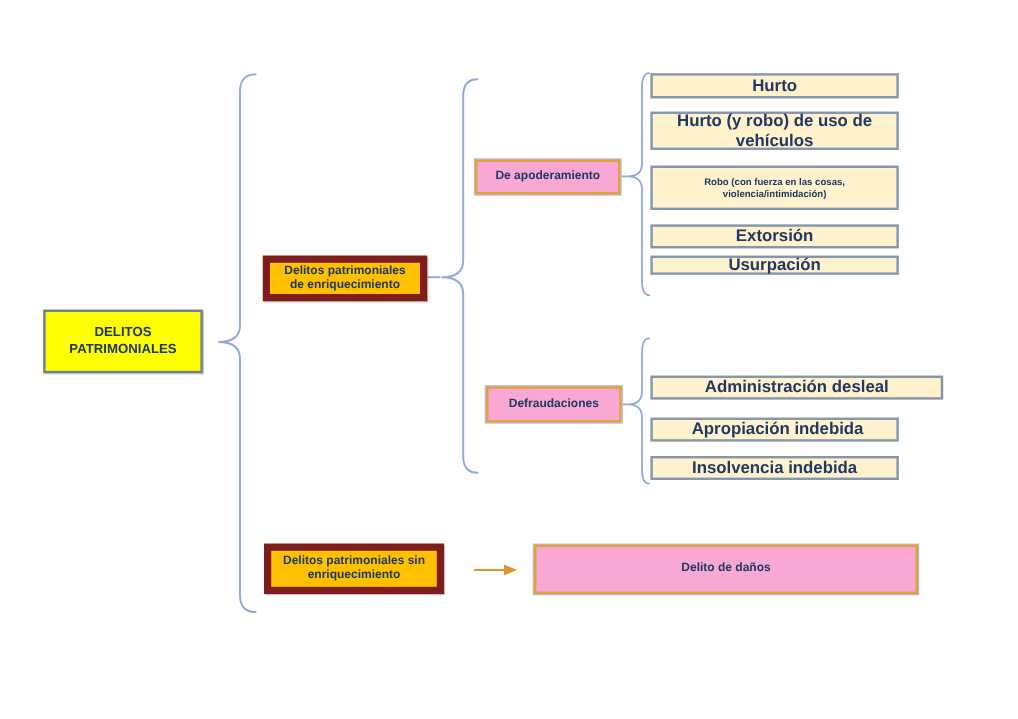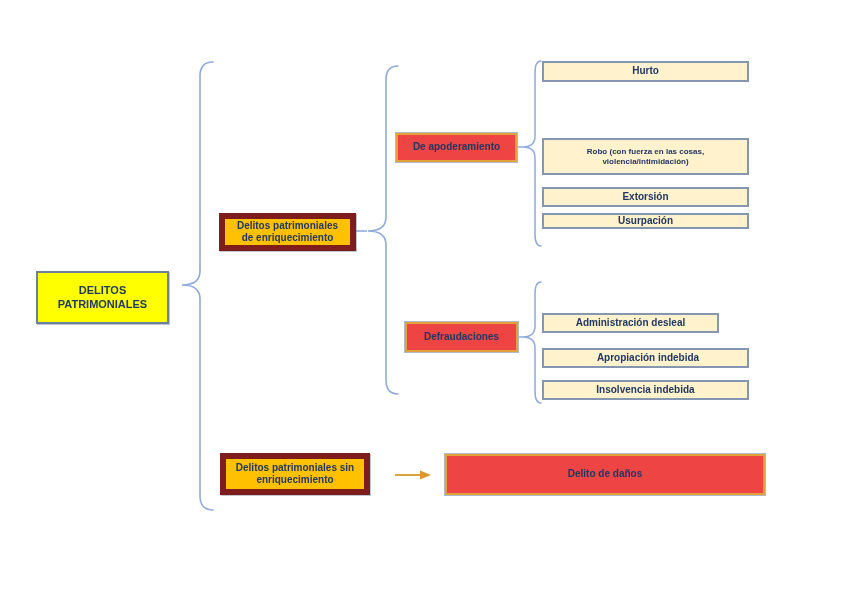--- a/index.html
+++ b/index.html
@@ -36,30 +36,30 @@
     padding: 2px 10px;
   }
   .orange-box {
     background: #FFC000;
     border: 6px solid #7f1d1d;
     box-shadow: 1px 1px 0 rgba(110,127,158,0.45);
     font-size: 10px;
     padding: 12px 6px;
   }
   .gold-box {
-    background: #ef4444;
+    background: #f9a8d4;
     border: 2px solid #E2A139;
     box-shadow: 0 0 0 1px #AEB9CC;
     font-size: 10px;
     padding: 2px 4px;
   }
   .cream-box {
     background: #FFF2CC;
     border: 2px solid #8496B0;
-    font-size: 10px;
+    font-size: 14px;
     padding: 1px 6px;
   }
   .cream-box.small-text {
     font-size: 8px;
     padding: 1px 26px;
   }
 </style>
 </head>
 <body>
 
@@ -75,41 +75,42 @@
     <line x1="518" y1="147" x2="523" y2="147" stroke="#8FAADC" stroke-width="1.5"></line>
     <path d="M541,61 Q535,61 535,73 L535,136 Q535,147 523,147 Q535,147 535,158 L535,234 Q535,246 541,246" fill="none" stroke="#8FAADC" stroke-width="1.5" stroke-linecap="round"></path>
 
     <line x1="519" y1="337" x2="523" y2="337" stroke="#8FAADC" stroke-width="1.5"></line>
     <path d="M541,282 Q535,282 535,294 L535,326 Q535,337 523,337 Q535,337 535,348 L535,391 Q535,403 541,403" fill="none" stroke="#8FAADC" stroke-width="1.5" stroke-linecap="round"></path>
 
     <line x1="395" y1="475" x2="421" y2="475" stroke="#D99A2B" stroke-width="1.8"></line>
     <polygon points="420,470.5 431,475 420,479.5" fill="#D99A2B"></polygon>
   </svg>
 
-  <div class="box root-box" style="left:36px; top:258px; width:133px; height:53px;margin-top:13px;">DELITOS PATRIMONIALES</div>
+  <div class="box root-box" style="left:36px; top:258px; width:133px; height:53px;">DELITOS PATRIMONIALES</div>
 
   <div class="box orange-box" style="left:219px; top:213px; width:137px; height:38px;">Delitos patrimoniales de enriquecimiento</div>
 
   <div class="box orange-box" style="left:220px; top:453px; width:150px; height:42px;">Delitos patrimoniales sin enriquecimiento</div>
 
   <div class="box gold-box" style="left:396px; top:133px; width:121px; height:29px;">De apoderamiento</div>
 
   <div class="box gold-box" style="left:405px; top:322px; width:113px; height:30px;">Defraudaciones</div>
 
   <div class="box cream-box" style="left:542px; top:61px; width:207px; height:21px;">Hurto</div>
 
+  <div class="box cream-box" style="left:542px; top:93px; width:207px; height:32px;">Hurto (y robo) de uso de vehículos</div>
 
   <div class="box cream-box small-text" style="left:542px; top:138px; width:207px; height:37px;">Robo (con fuerza en las cosas, violencia/intimidación)</div>
 
   <div class="box cream-box" style="left:542px; top:187px; width:207px; height:20px;">Extorsión</div>
 
   <div class="box cream-box" style="left:542px; top:213px; width:207px; height:16px;">Usurpación</div>
 
 
-  <div class="box cream-box" style="left:542px; top:313px; width:177px; height:20px;">Administración desleal</div>
+  <div class="box cream-box" style="left:542px; top:313px; width:244px; height:20px;">Administración desleal</div>
 
   <div class="box cream-box" style="left:542px; top:348px; width:207px; height:20px;padding-left:11px;">Apropiación indebida</div>
 
   <div class="box cream-box" style="left:542px; top:380px; width:207px; height:20px;">Insolvencia indebida</div>
 
   <div class="box gold-box" style="left:445px; top:454px; width:320px; height:41px;">Delito de daños</div>
 
 </div>
 
 </body></html>

